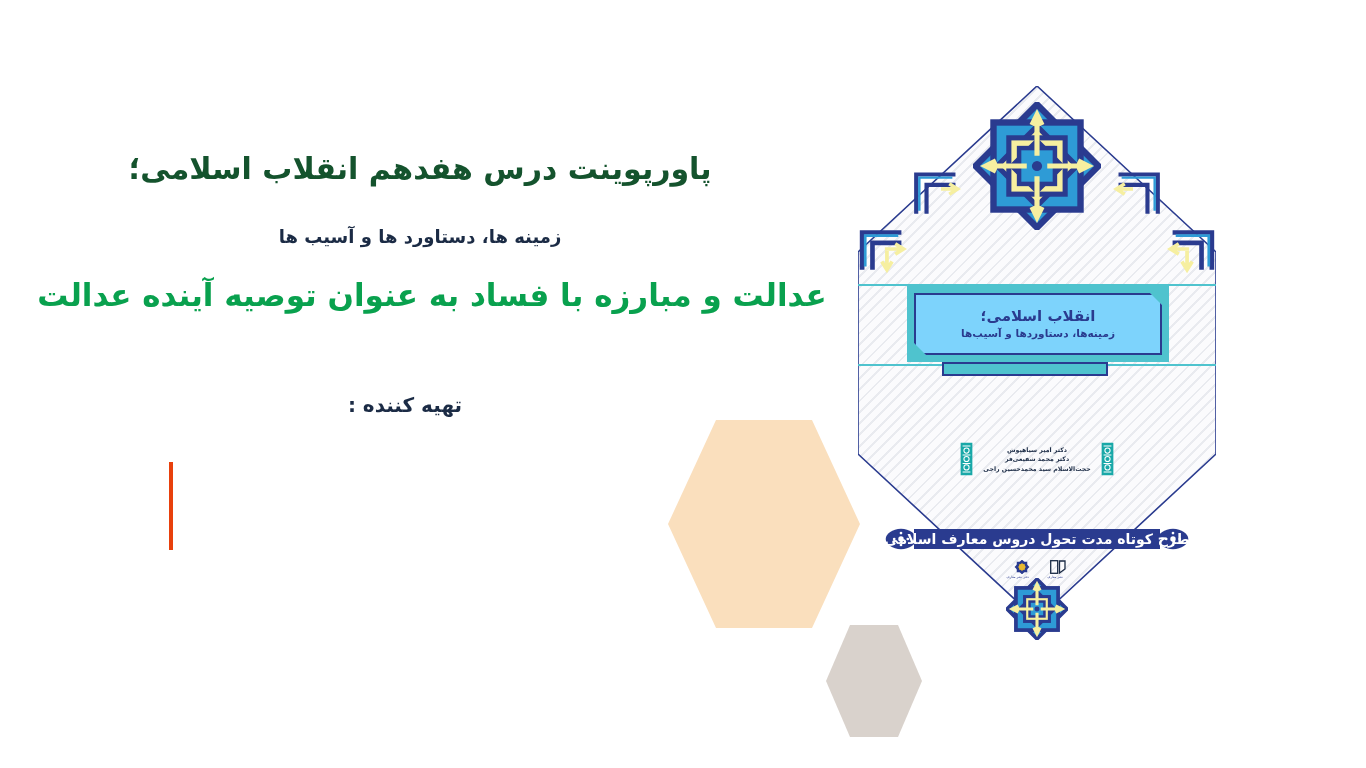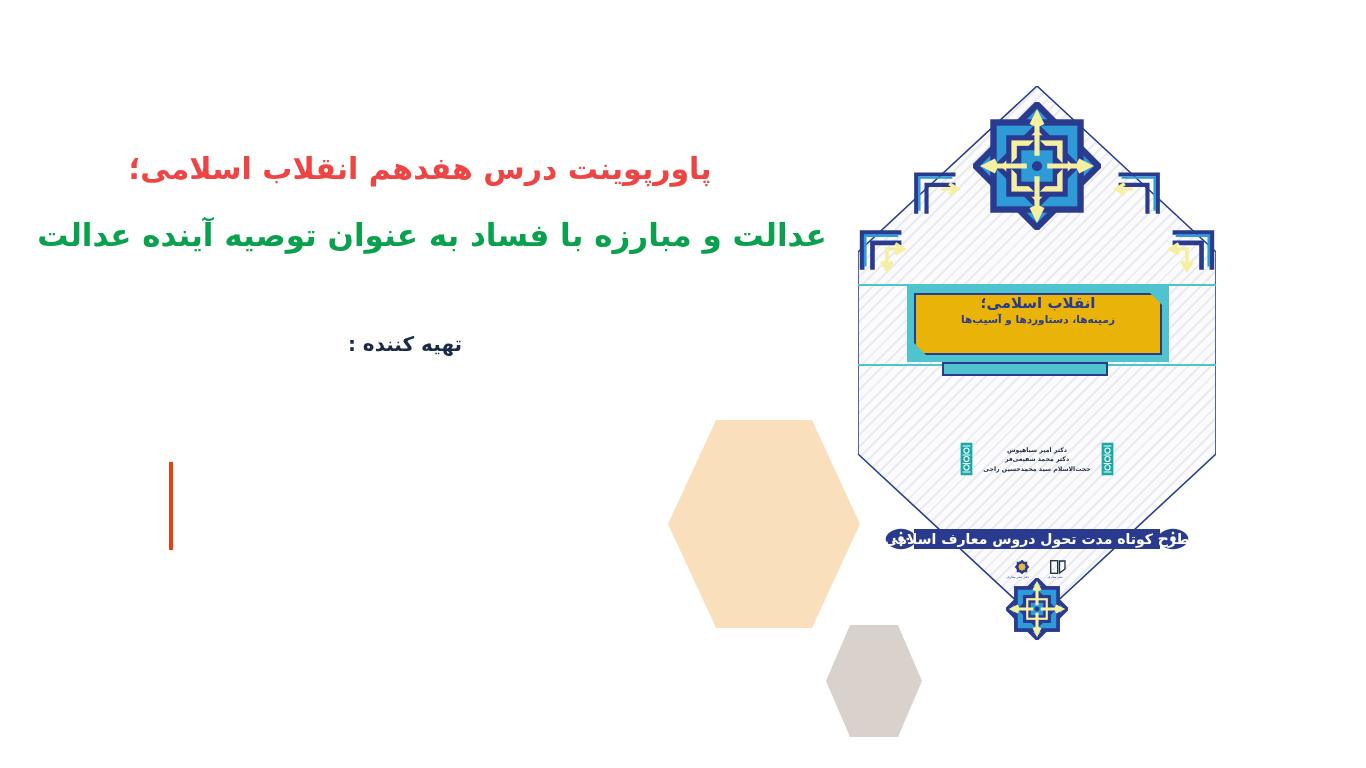--- a/index.html
+++ b/index.html
@@ -148,26 +148,27 @@
     top: 200px;
     width: 262px;
     height: 76px;
     background: #4FC3CE;
     padding: 7px;
     box-sizing: border-box;
   }
   #plaque-inner {
     width: 100%;
     height: 100%;
-    background: #eab308;
+    background: #7dd3fc;
     border: 2px solid #2A3B8F;
     box-sizing: border-box;
     display: flex;
     flex-direction: column;
     align-items: center;
+    justify-content: center;
     clip-path: polygon(0 0, calc(100% - 12px) 0, 100% 12px, 100% 100%, 12px 100%, 0 calc(100% - 12px));
     direction: rtl;
   }
   #cover-title {
     font-family: "DejaVu Sans", sans-serif;
     font-weight: bold;
     font-size: 15px;
     color: #2A3B8F;
     line-height: 1.15;
   }
@@ -306,21 +307,22 @@
 <body>
 
 <div id="slide" style="background: rgb(255, 255, 255);">
 
   <div class="hex" id="hex-peach" style="background: rgb(250, 223, 189);"></div>
   <div class="hex" id="hex-gray" style="background: rgb(217, 210, 204);"></div>
 
   <div id="text-cursor" style="background: rgb(232, 64, 12);"></div>
 
   <div id="text-block">
-    <div class="line" id="title-main" style="color: #ef4444;">پاورپوینت درس هفدهم انقلاب اسلامی؛</div>
+    <div class="line" id="title-main" style="color: #14532d;">پاورپوینت درس هفدهم انقلاب اسلامی؛</div>
+    <div class="line" id="title-sub" style="color: rgb(27, 43, 69);">زمینه ها، دستاورد ها و آسیب ها</div>
     <div class="line" id="title-topic" style="color: rgb(9, 161, 78);">عدالت و مبارزه با فساد به عنوان توصیه آینده عدالت</div>
     <div class="line" id="title-credit" style="color: rgb(27, 43, 69);">تهیه کننده :</div>
   </div>
 
   <div id="cover">
 
     <div id="cover-shape"></div>
 
     <svg id="cover-outline" viewBox="0 0 358 534" preserveAspectRatio="none">
       <polygon points="179,0 358,166 358,368 179,534 0,368 0,166" fill="none" stroke="#2A3B8F" stroke-width="1.6"></polygon>

